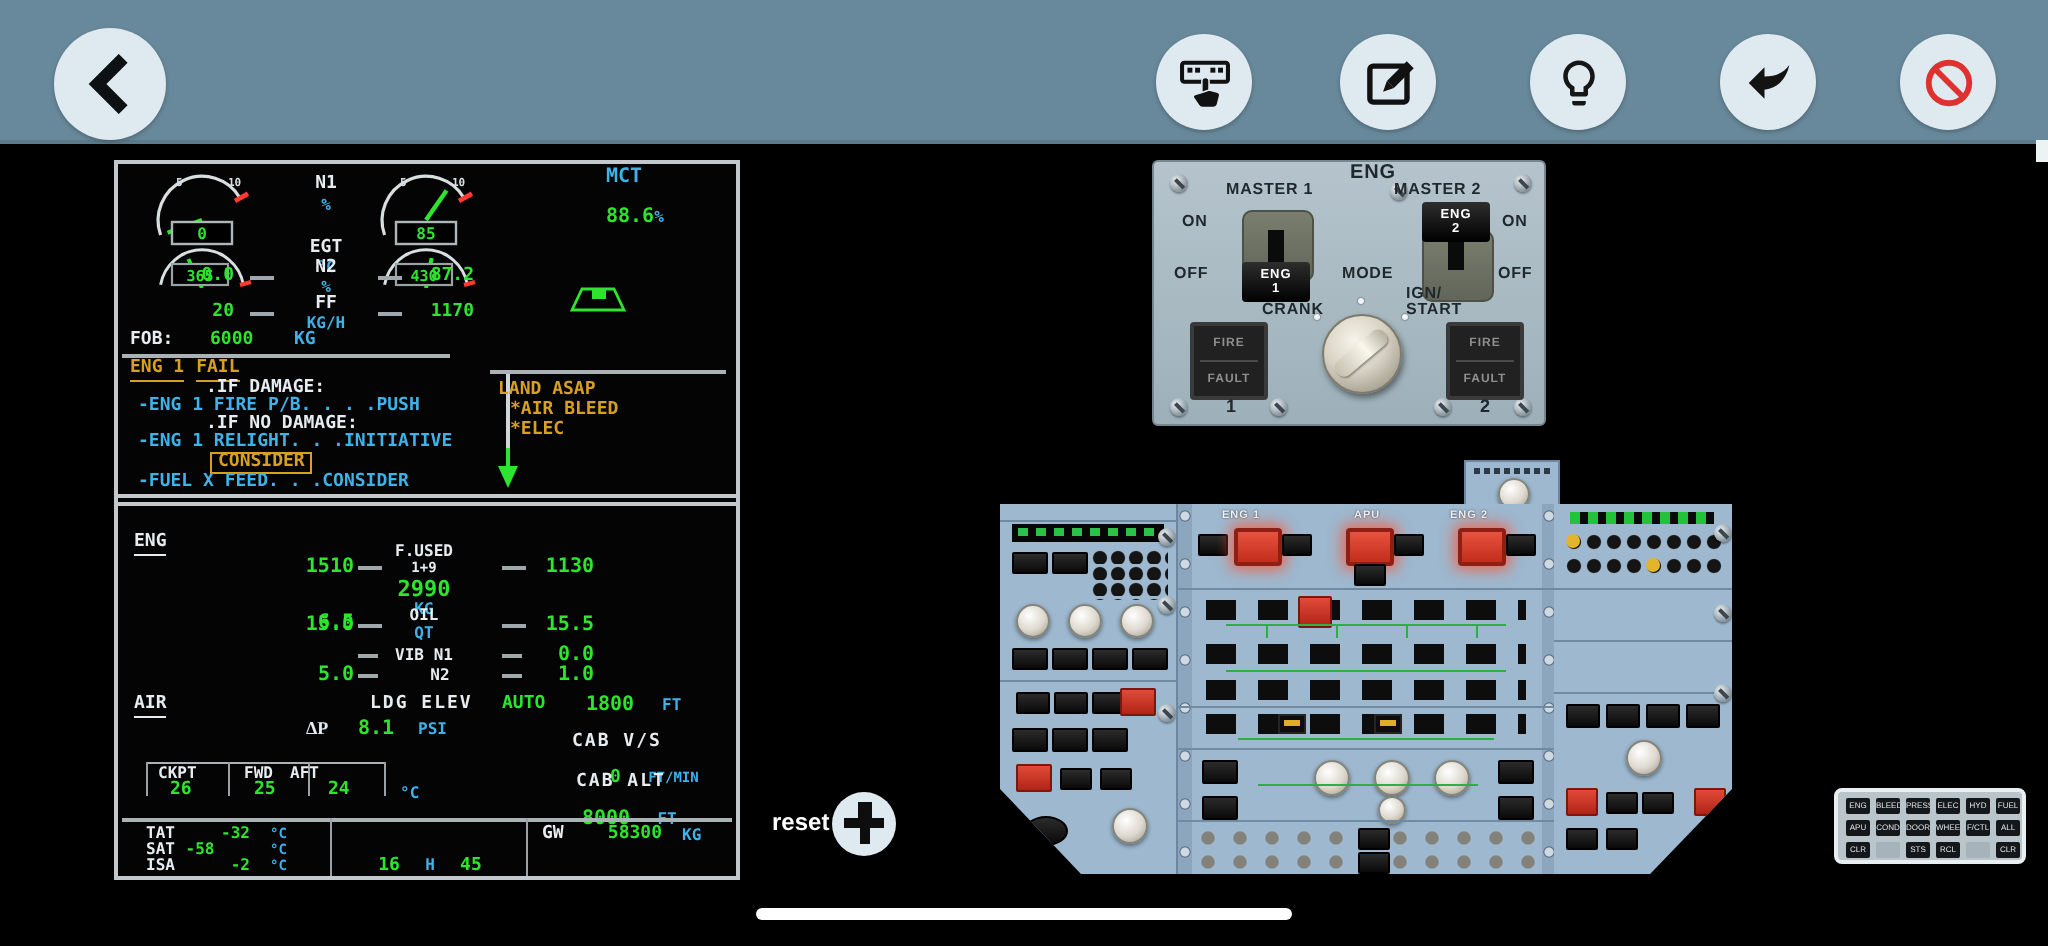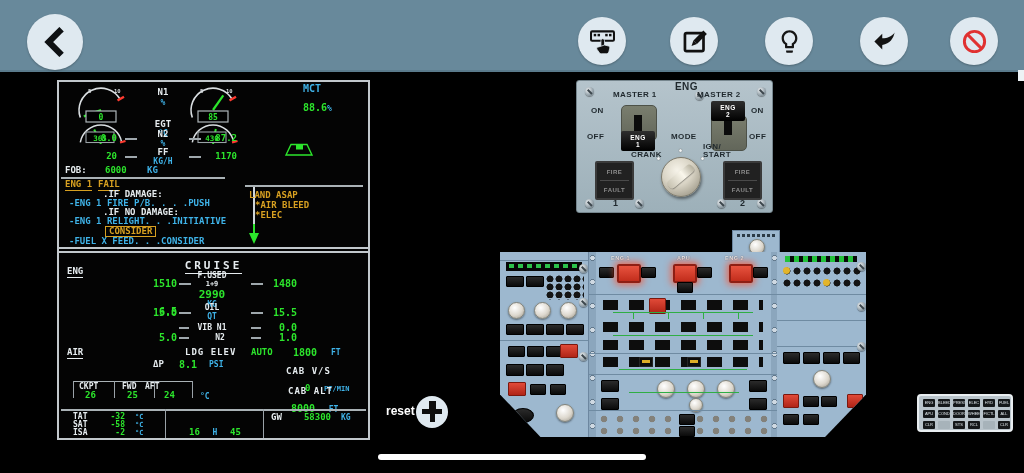--- a/index.html
+++ b/index.html
@@ -234,35 +234,32 @@
       <div class="abs" style="left:194px;top:142px;width:2px;height:9px;background:#2ce52c;"></div>
       <div class="abs" style="left:190px;top:151px;width:0;height:0;border-left:5px solid transparent;border-right:5px solid transparent;border-top:11px solid #2ce52c;"></div>
 
       <div class="hl" style="left:186px;top:103px;width:118px;"></div>
       <div class="abs am t9" style="left:190px;top:109px;">LAND ASAP</div>
       <div class="abs am t9" style="left:196px;top:119px;">*AIR BLEED</div>
       <div class="abs am t9" style="left:196px;top:129px;">*ELEC</div>
     </div>
 
     <div class="cruise">
-      <div class="abs ctr" style="left:0;top:1px;width:100%;">
-        <span class="w t11 ul-w" style="letter-spacing:3px;">CRUISE</span>
-      </div>
       <div class="abs w t9" style="left:8px;top:14px;"><span class="ul-w">ENG</span></div>
 
       <div class="abs g t10 ra" style="left:70px;top:26px;width:48px;">1510</div>
       <div class="dash" style="left:120px;top:30px;"></div>
       <div class="abs ctr" style="left:130px;top:19px;width:46px;">
         <div class="w t8">F.USED</div>
         <div class="w t7" style="margin-top:1px;">1+9</div>
         <div class="g t11" style="margin-top:1px;">2990</div>
         <div class="c t8" style="margin-top:1px;">KG</div>
       </div>
       <div class="dash" style="left:192px;top:30px;"></div>
-      <div class="abs g t10 ra" style="left:190px;top:26px;width:48px;">1480</div>
+      <div class="abs g t10 ra" style="left:190px;top:26px;width:48px;">1130</div>
 
       <div class="abs g t10 ra" style="left:70px;top:55px;width:48px;">15.0</div>
       <div class="dash" style="left:120px;top:59px;"></div>
       <div class="abs ctr" style="left:130px;top:51px;width:46px;">
         <div class="w t8">OIL</div>
         <div class="c t8" style="margin-top:1px;">QT</div>
       </div>
       <div class="dash" style="left:192px;top:59px;"></div>
       <div class="abs g t10 ra" style="left:190px;top:55px;width:48px;">15.5</div>
 
@@ -277,21 +274,21 @@
       <div class="abs w t8 ctr" style="left:146px;top:81px;width:30px;">N2</div>
       <div class="dash" style="left:192px;top:84px;width:10px;"></div>
       <div class="abs g t10 ra" style="left:190px;top:80px;width:48px;">1.0</div>
 
       <div class="abs w t9" style="left:8px;top:95px;"><span class="ul-w">AIR</span></div>
       <div class="abs w t9" style="left:126px;top:95px;letter-spacing:1px;">LDG ELEV</div>
       <div class="abs g t9" style="left:192px;top:95px;text-align:right;">AUTO</div>
       <div class="abs g t10" style="left:234px;top:95px;">1800</div>
       <div class="abs c t8" style="left:272px;top:96px;">FT</div>
 
-      <div class="abs w t9" style="left:94px;top:107px;">ΔP</div>
+      <div class="abs w t9" style="left:94px;top:107px;font-family:Liberation Serif, serif;">ΔP</div>
       <div class="abs g t10" style="left:120px;top:107px;">8.1</div>
       <div class="abs c t8" style="left:150px;top:108px;">PSI</div>
 
       <div class="abs w t9" style="left:227px;top:114px;letter-spacing:1px;">CAB V/S</div>
       <div class="abs" style="left:246px;top:123px;">
         <span class="g t9">0</span>
         <span class="c t7" style="margin-left:4px;">FT/MIN</span>
       </div>
 
       <div class="hl" style="left:14px;top:128px;width:120px;height:1px;"></div>
@@ -314,21 +311,21 @@
       </div>
 
       <div class="hl" style="left:2px;top:156px;width:305px;"></div>
       <div class="vline" style="left:106px;top:156px;height:29px;"></div>
       <div class="vline" style="left:204px;top:156px;height:29px;"></div>
 
       <div class="abs w t8" style="left:14px;top:160px;">TAT</div>
       <div class="abs g t8 ra" style="left:40px;top:160px;width:26px;">-32</div>
       <div class="abs c t7" style="left:76px;top:161px;">°C</div>
       <div class="abs w t8" style="left:14px;top:168px;">SAT</div>
-      <div class="abs g t8 ra" style="left:40px;top:168px;width:26px;">-58</div>
+      <div class="abs g t8 ra" style="left:28px;top:168px;width:26px;text-align:center;">-58</div>
       <div class="abs c t7" style="left:76px;top:169px;">°C</div>
       <div class="abs w t8" style="left:14px;top:176px;">ISA</div>
       <div class="abs g t8 ra" style="left:40px;top:176px;width:26px;">-2</div>
       <div class="abs c t7" style="left:76px;top:177px;">°C</div>
 
       <div class="abs ctr" style="left:116px;top:167px;width:80px;">
         <span class="g t9">16</span>
         <span class="c t8" style="margin:0 3px;">H</span>
         <span class="g t9">45</span>
       </div>

